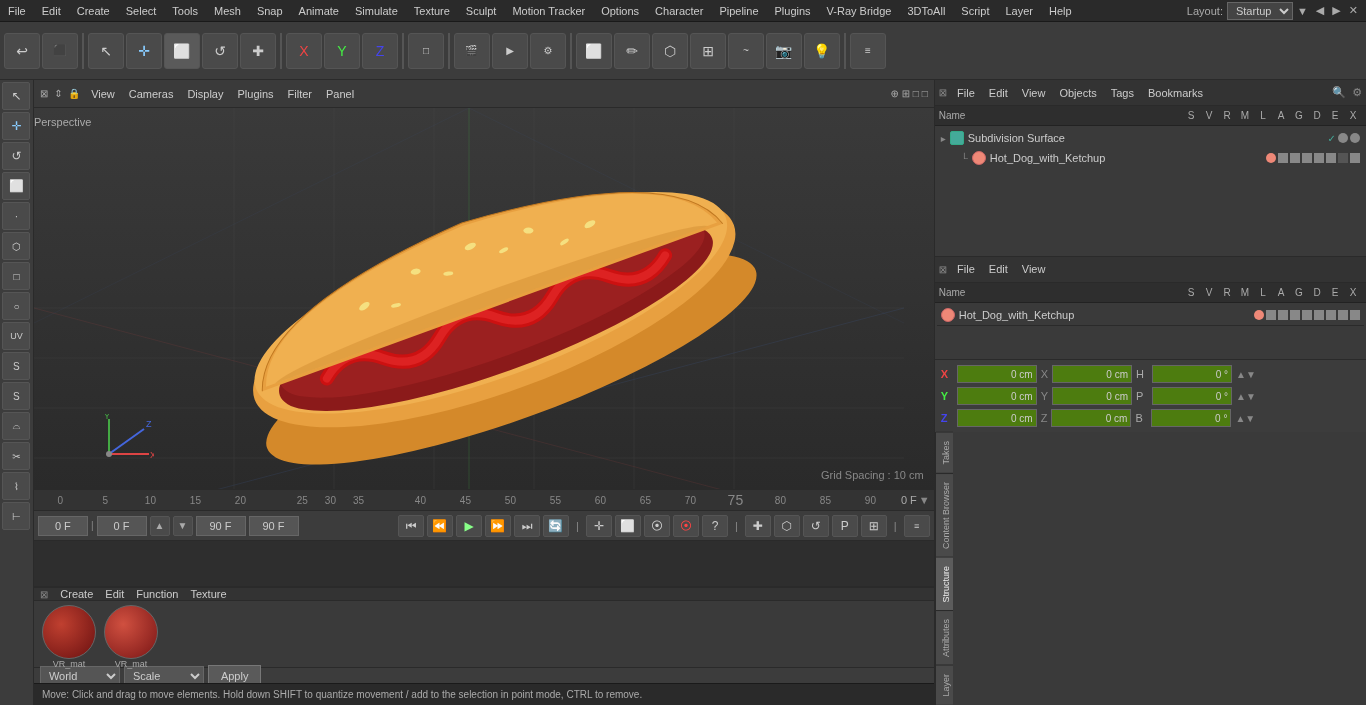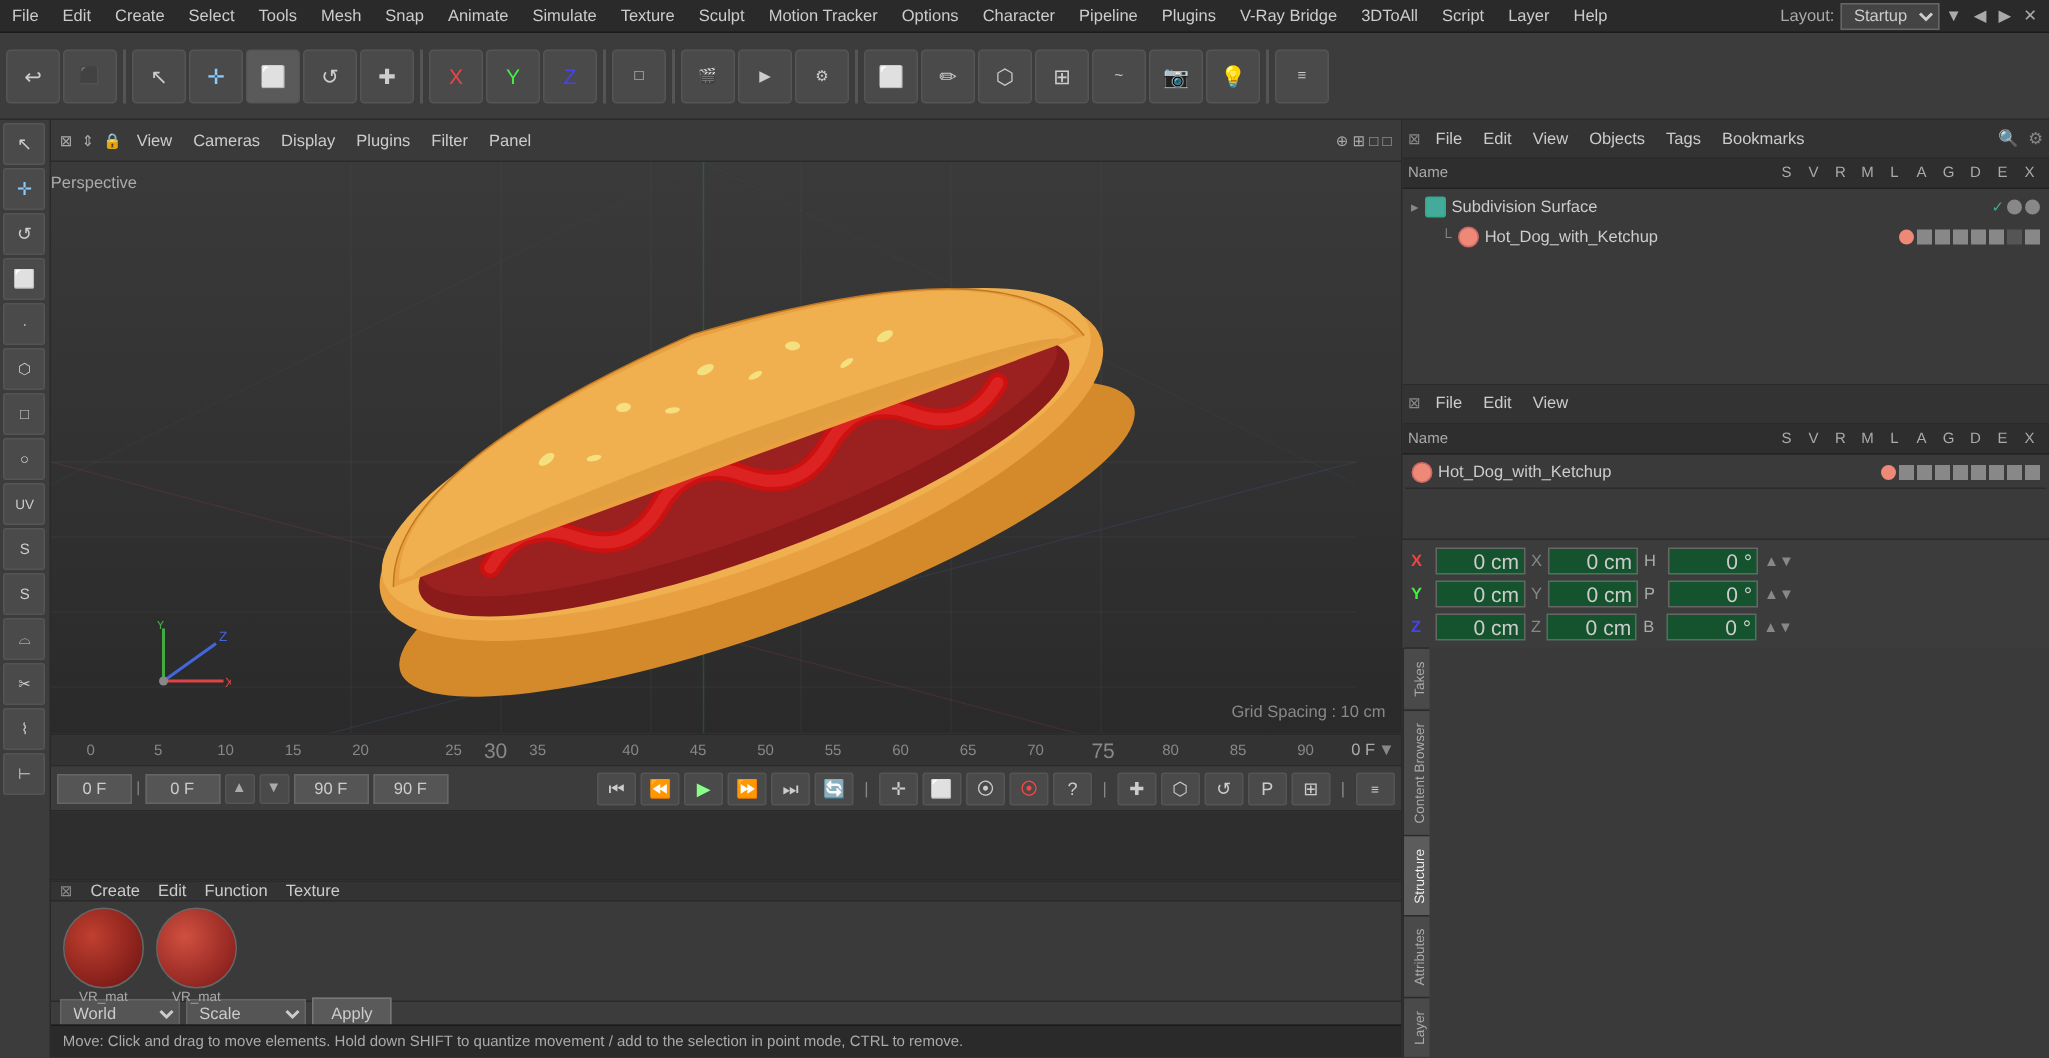--- a/index.html
+++ b/index.html
@@ -143,22 +143,22 @@
       display: flex; align-items: center; padding: 3px 4px; gap: 4px;
       border-bottom: 1px solid #2a2a2a;
     }
 
     
     #coord-panel {
       background: #3a3a3a; border-top: 1px solid #2a2a2a;
       padding: 4px; display: flex; flex-direction: column; gap: 2px;
     }
     .coord-input {
-      width: 60px; height: 18px; background: #14532d; border: 1px solid #666;
-      color: #ccc; font-size: 14px; text-align: right; padding: 0 3px;
+      width: 80px; height: 18px; background: #4d7c0f; border: 1px solid #666;
+      color: #ccc; font-size: 10px; text-align: right; padding: 0 3px;
     }
 
     
     #bottom-coord-bar {
       height: 26px; background: #3c3c3c; display: flex; align-items: center;
       padding: 0 6px; gap: 4px; border-top: 1px solid #2a2a2a;
     }
     .bc-select {
       background: #555; border: 1px solid #666; color: #ccc; font-size: 11px;
       padding: 1px 4px; height: 20px;
@@ -382,21 +382,21 @@
     </div>
 
     <div id="timeline-ruler" style="height:22px;background:#333;display:flex;align-items:center;padding:0 4px;border-top:1px solid #2a2a2a;overflow:hidden;">
       <div id="ruler-numbers" style="display:flex;align-items:center;height:100%;">
         <span style="min-width:45px;text-align:center;color:#888;font-size:10px;">0</span>
         <span style="min-width:45px;text-align:center;color:#888;font-size:10px;">5</span>
         <span style="min-width:45px;text-align:center;color:#888;font-size:10px;">10</span>
         <span style="min-width:45px;text-align:center;color:#888;font-size:10px;">15</span>
         <span style="min-width:45px;text-align:center;color:#888;font-size:10px;">20</span>
         <span style="min-width:45px;text-align:right;color:#888;font-size:10px;">25</span>
-        <span style="min-width:45px;text-align:center;color:#888;font-size:14px;">30</span>
+        <span style="min-width:45px;text-align:center;color:#888;font-size:10px;">30</span>
         <span style="min-width:45px;text-align:left;color:#888;font-size:10px;">35</span>
         <span style="min-width:45px;text-align:center;color:#888;font-size:10px;">40</span>
         <span style="min-width:45px;text-align:center;color:#888;font-size:10px;">45</span>
         <span style="min-width:45px;text-align:center;color:#888;font-size:10px;">50</span>
         <span style="min-width:45px;text-align:center;color:#888;font-size:10px;">55</span>
         <span style="min-width:45px;text-align:center;color:#888;font-size:10px;">60</span>
         <span style="min-width:45px;text-align:center;color:#888;font-size:10px;">65</span>
         <span style="min-width:45px;text-align:center;color:#888;font-size:10px;">70</span>
         <span style="min-width:45px;text-align:center;color:#888;font-size:14px;">75</span>
         <span style="min-width:45px;text-align:center;color:#888;font-size:10px;">80</span>

